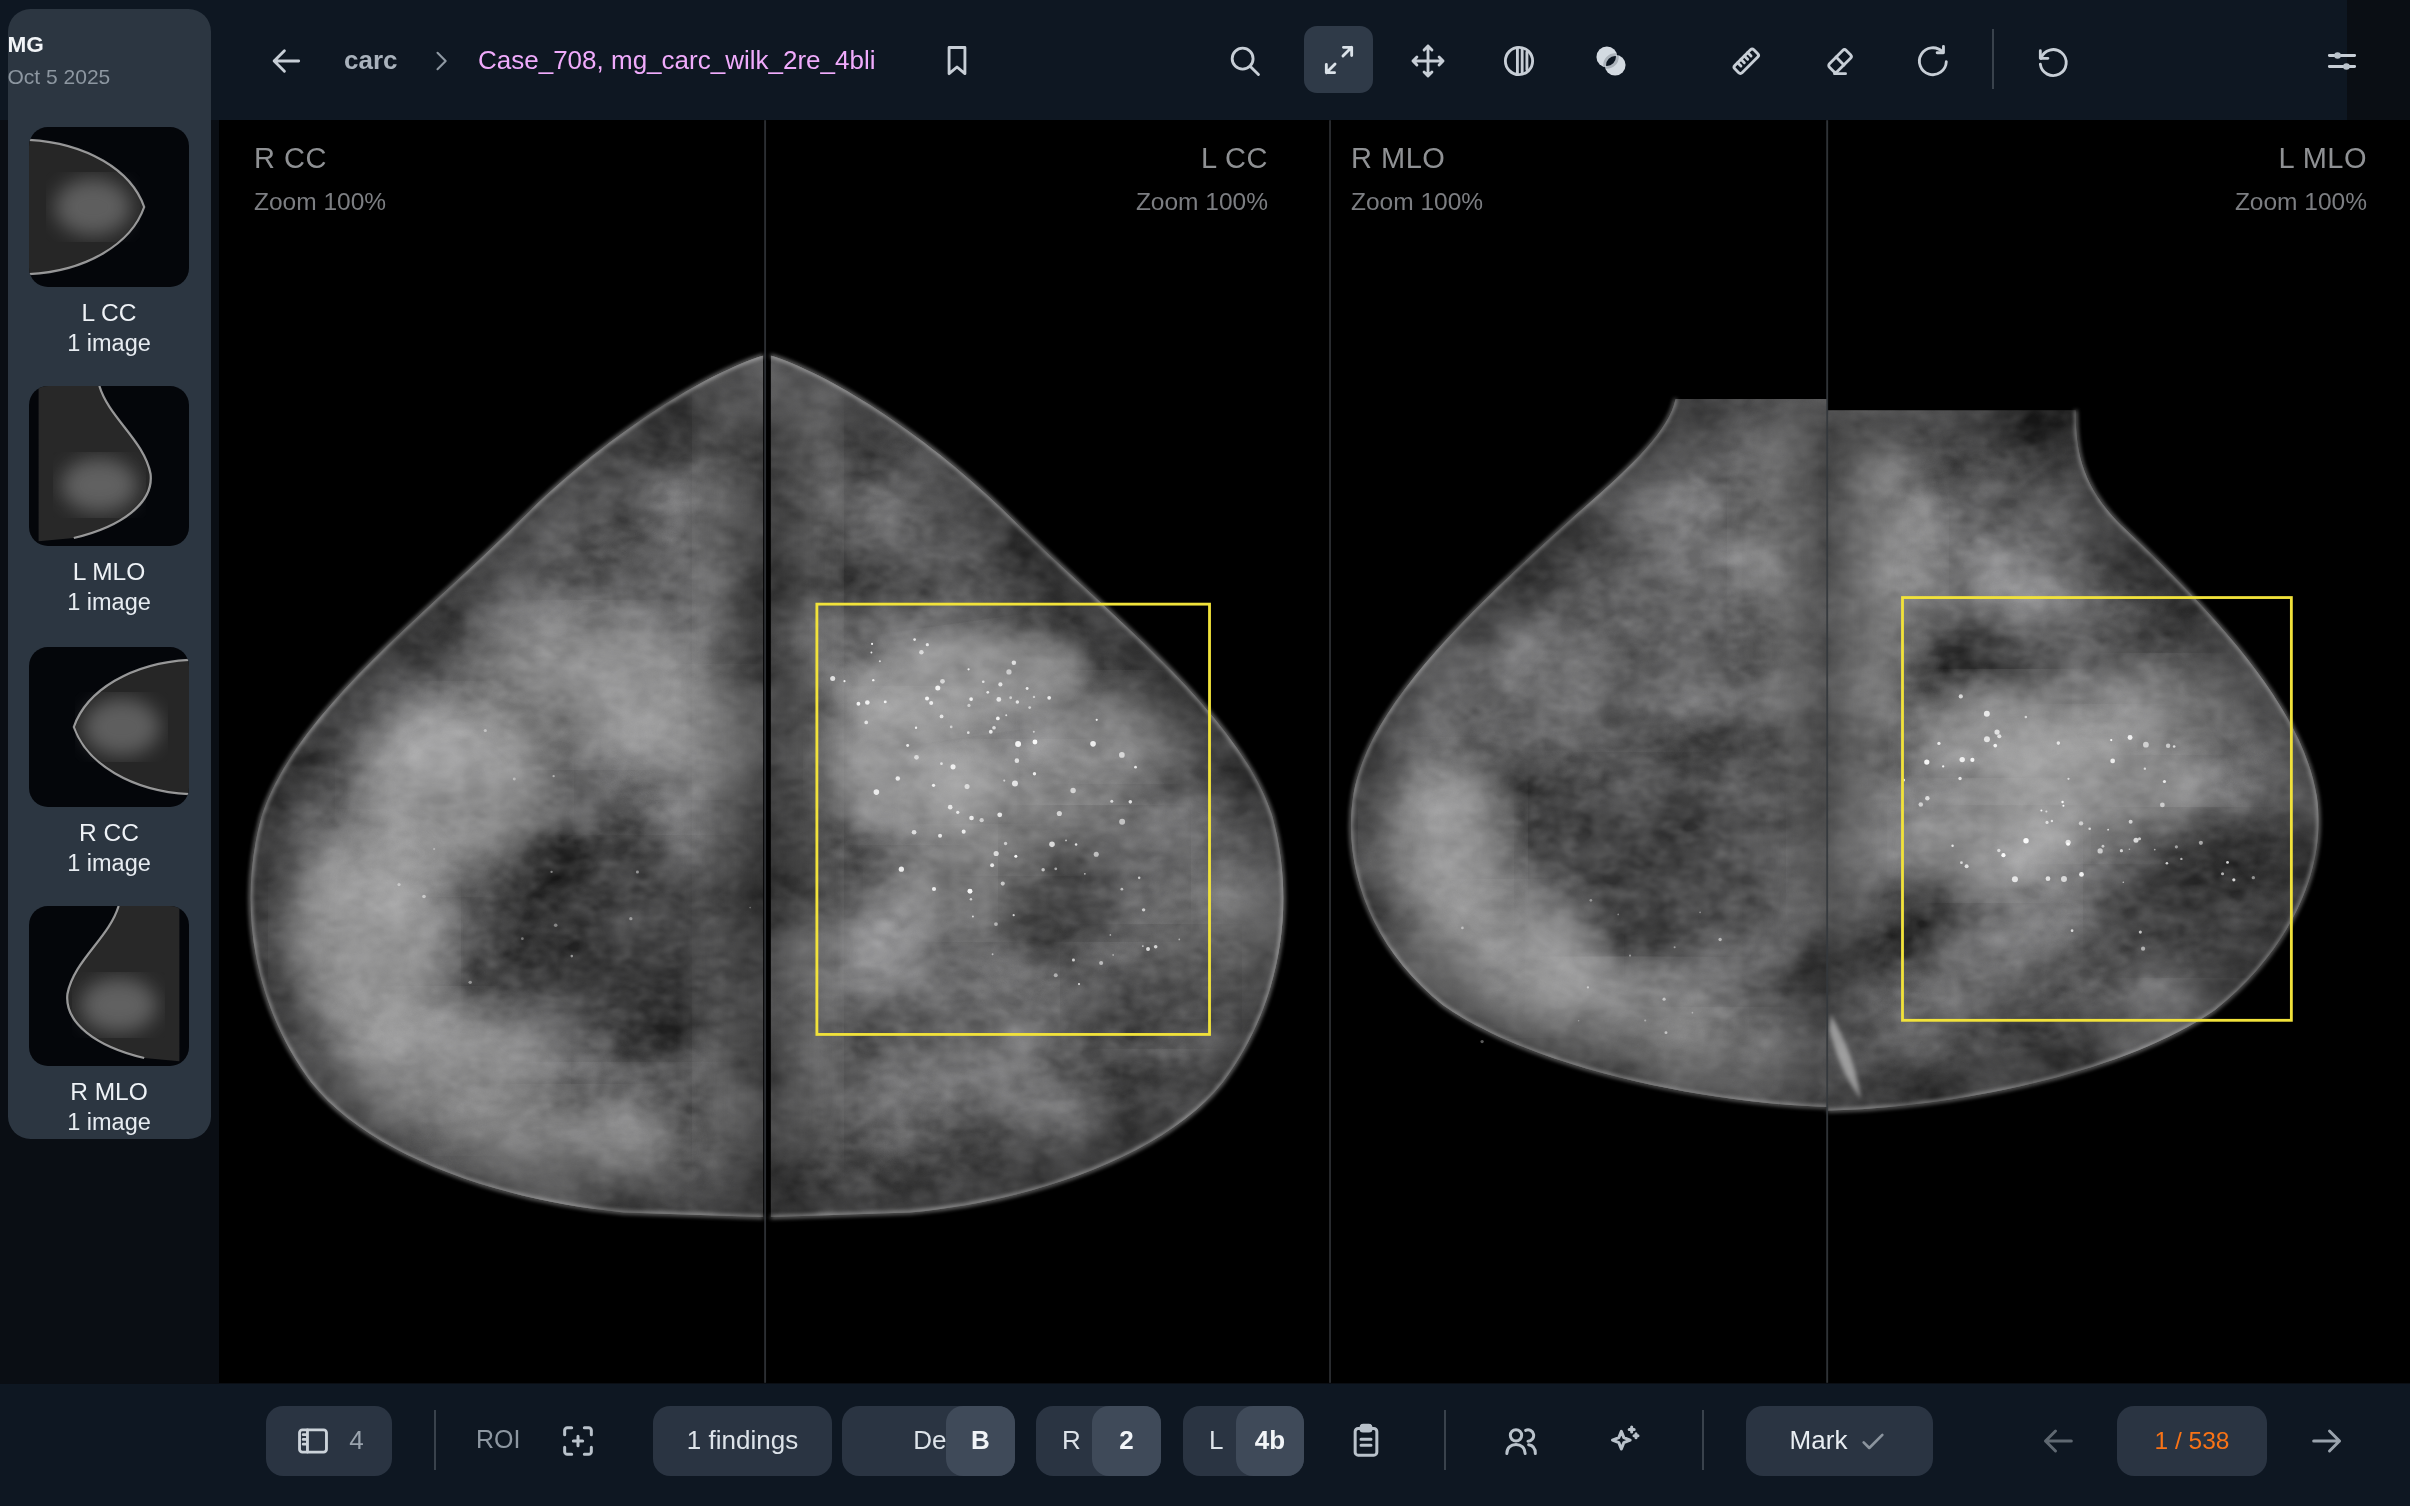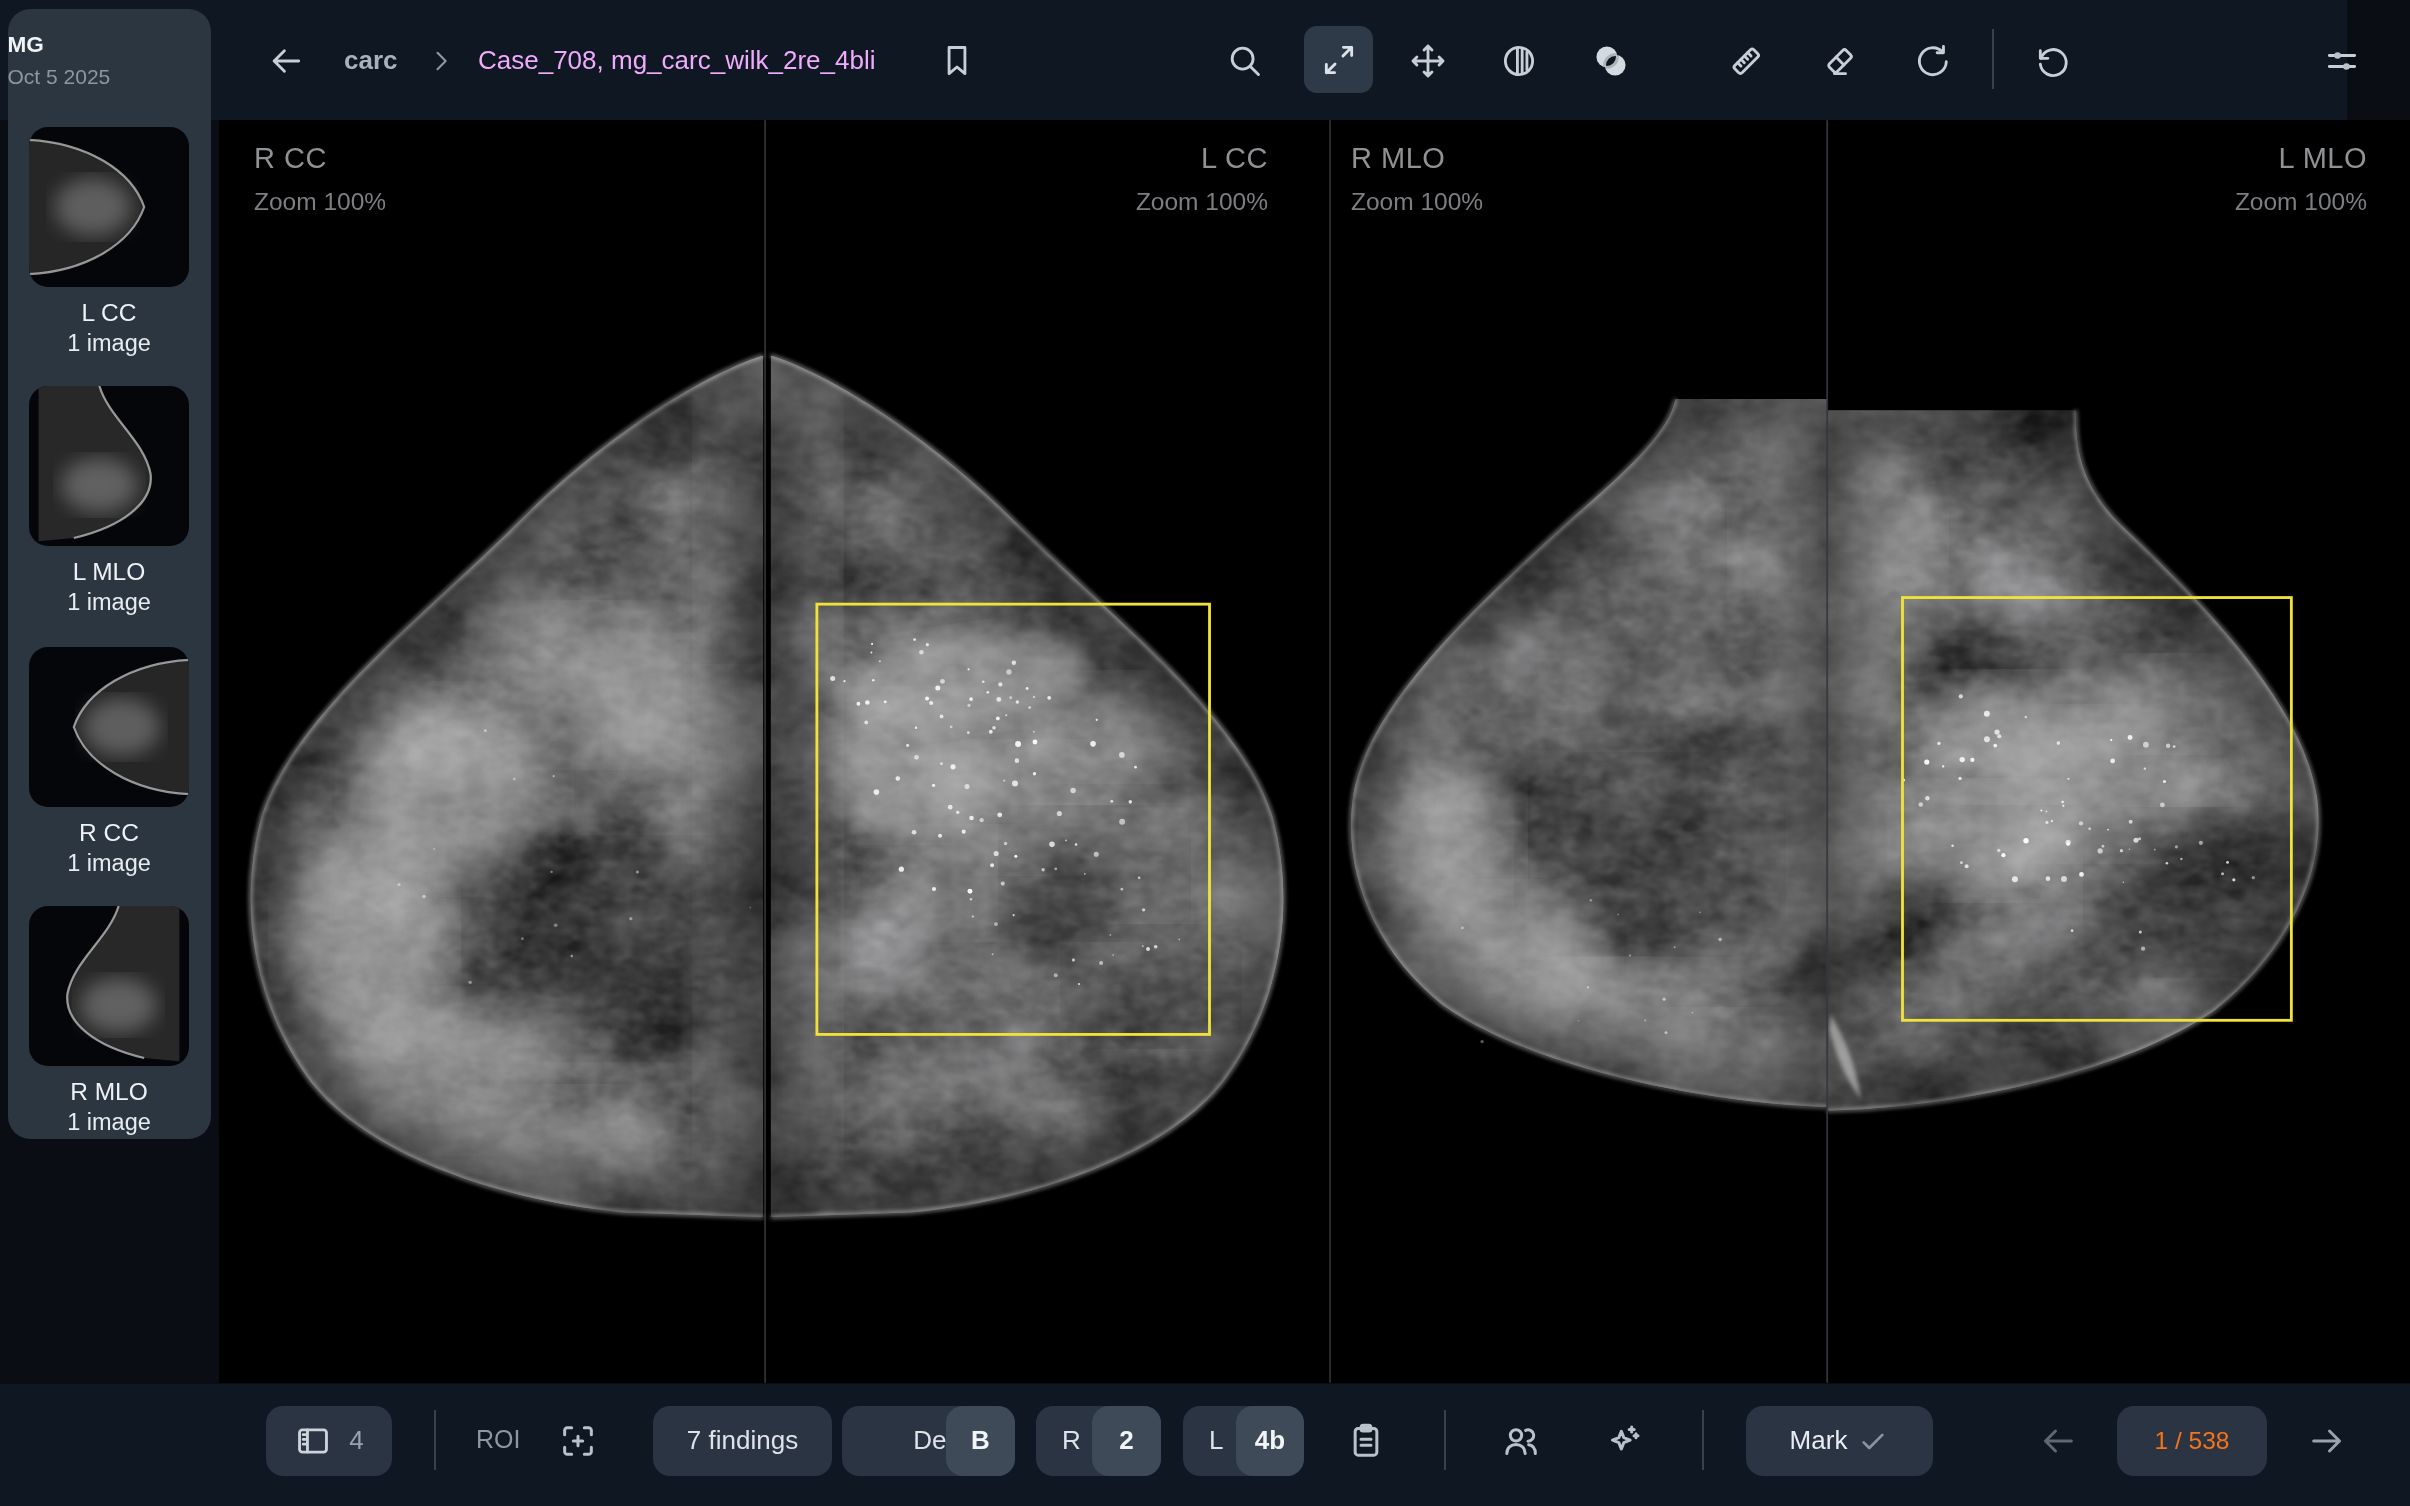--- a/index.html
+++ b/index.html
@@ -586,21 +586,21 @@
     <div class="bb-div" style="left:434px"></div>
 
     <span class="bb-text" style="left:476px">ROI</span>
     <div class="bb-icon" style="left:556px">
       <svg viewBox="0 0 24 24">
         <path d="M4 8.2V5.6A1.6 1.6 0 0 1 5.6 4h2.6M15.8 4h2.6A1.6 1.6 0 0 1 20 5.6v2.6M20 15.8v2.6a1.6 1.6 0 0 1-1.6 1.6h-2.6M8.2 20H5.6A1.6 1.6 0 0 1 4 18.4v-2.6M12 9.2v5.6M9.2 12h5.6"></path>
       </svg>
     </div>
 
     <div class="pill" style="left:653px;width:179px">
-      <span>7 findings</span>
+      <span>1 findings</span>
     </div>
 
     <div class="pill" style="left:842px;width:173px;justify-content:center;padding-left:30px">
       <span>Dens</span>
       <div class="pill-seg" style="position:absolute;right:0;width:69px">B</div>
     </div>
 
     <div class="pill" style="left:1036px;width:125px;justify-content:flex-start;padding-left:26px">
       <span>R</span>
       <div class="pill-seg" style="position:absolute;right:0;width:69px">2</div>

